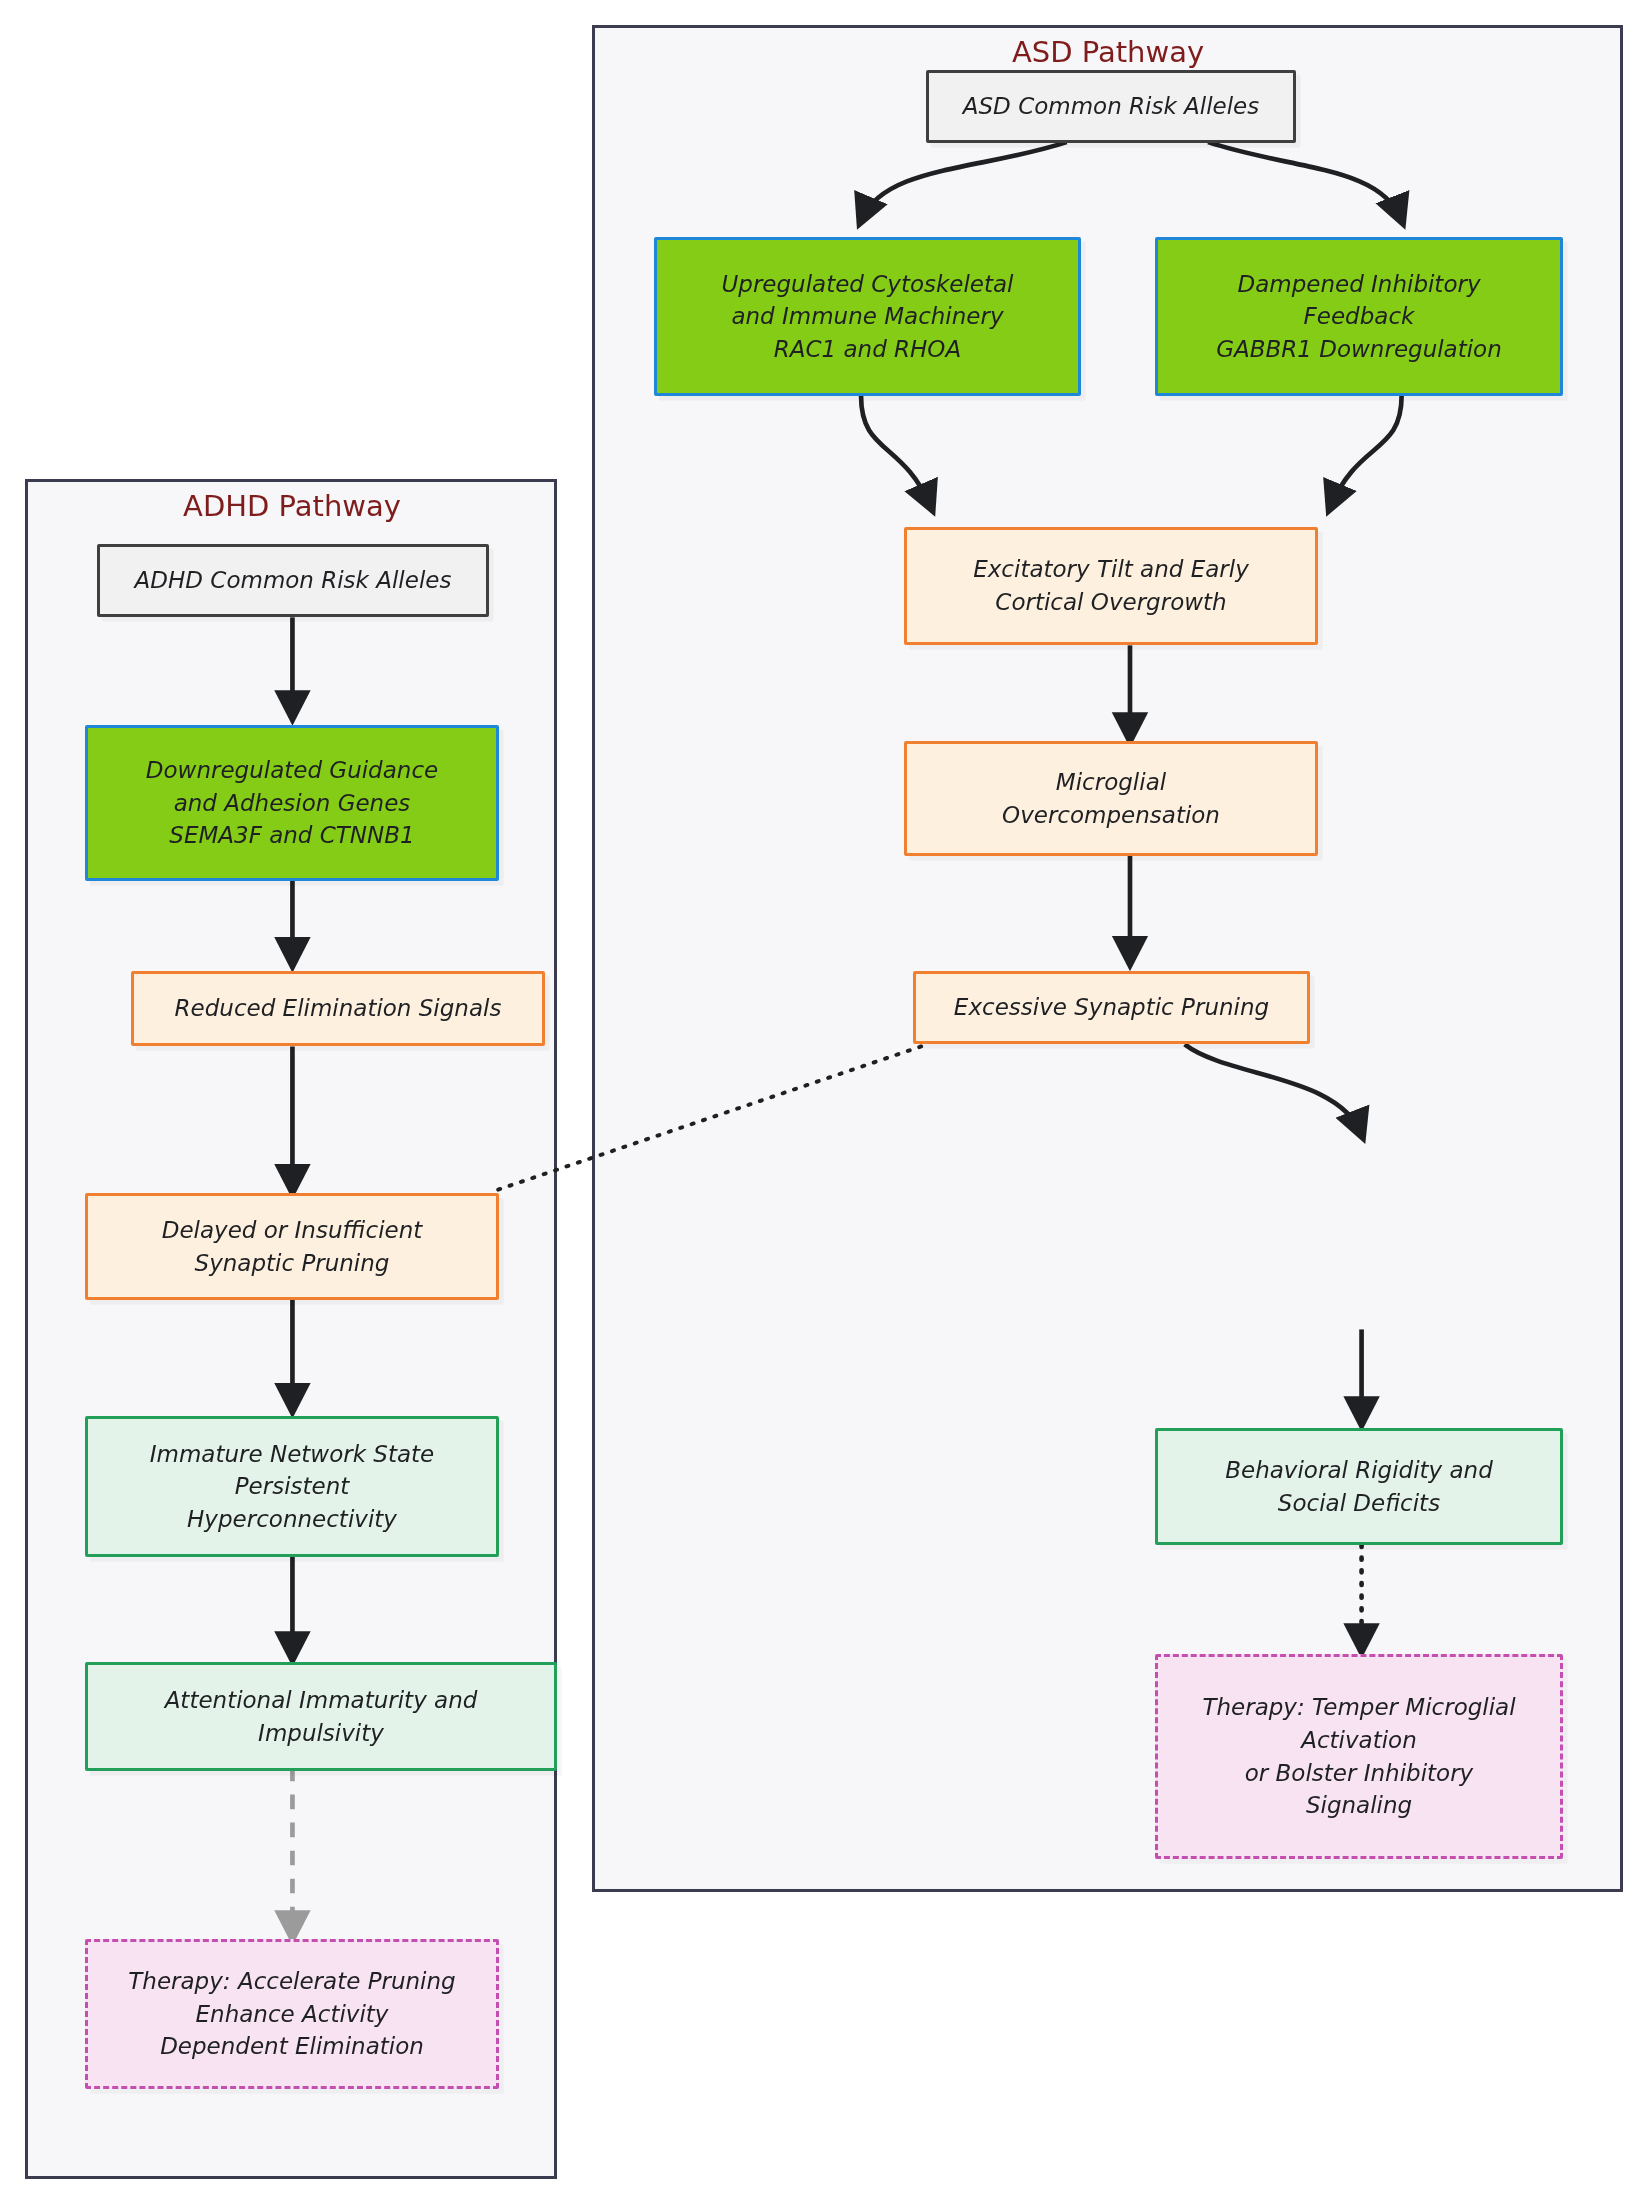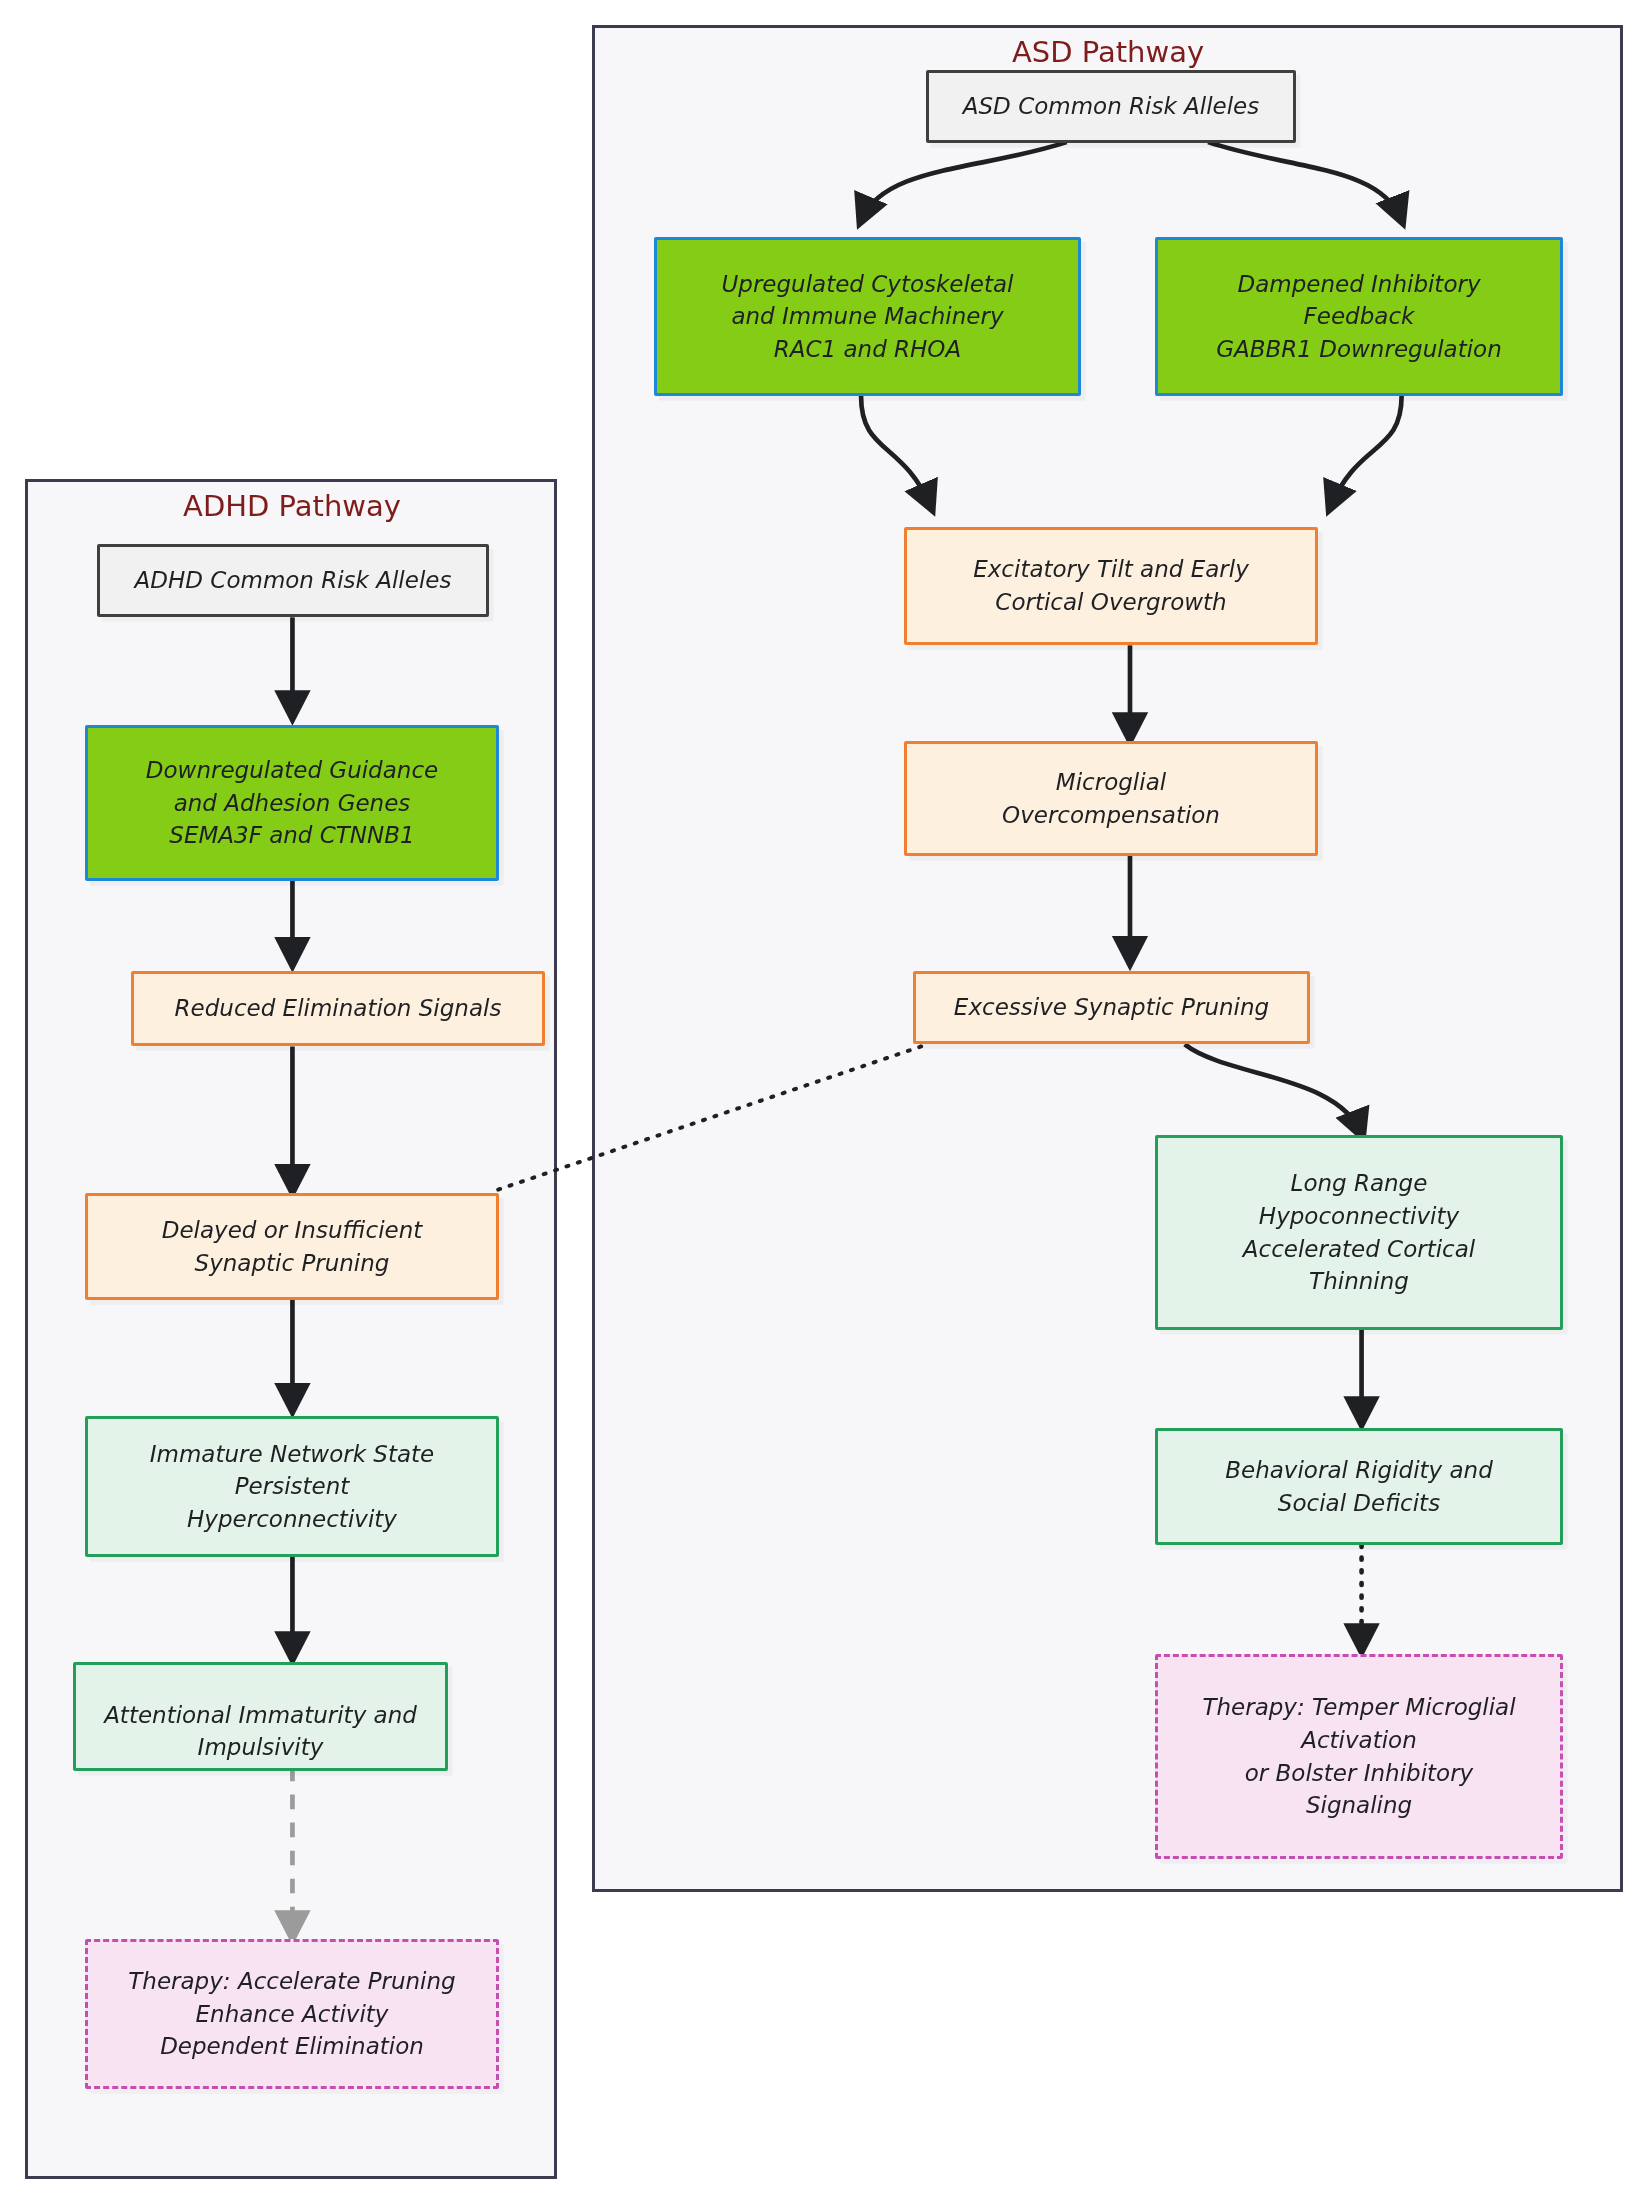--- a/index.html
+++ b/index.html
@@ -85,21 +85,21 @@
     <span>Immature Network State
 Persistent
 Hyperconnectivity</span>
   </div>
 
   <div class="node n-orange" style="left:85px;top:1193px;width:414px;height:107px;">
     <span>Delayed or Insufficient
 Synaptic Pruning</span>
   </div>
 
-  <div class="node n-green" style="left:73px;top:1662px;width:375px;height:109px;align-items:flex-end;">
+  <div class="node n-green" style="left:85px;top:1662px;width:472px;height:109px;">
     <span>Attentional Immaturity and
 Impulsivity</span>
   </div>
 
   <div class="node n-pink" style="left:85px;top:1939px;width:414px;height:150px;">
     <span>Therapy: Accelerate Pruning
 Enhance Activity
 Dependent Elimination</span>
   </div>
 
@@ -126,26 +126,20 @@
 
   <div class="node n-orange" style="left:904px;top:741px;width:414px;height:115px;">
     <span>Microglial
 Overcompensation</span>
   </div>
 
   <div class="node n-orange" style="left:913px;top:971px;width:397px;height:73px;">
     <span>Excessive Synaptic Pruning</span>
   </div>
 
-  <div class="node n-green" style="left:1155px;top:1135px;width:408px;height:195px;">
-    <span>Long Range
-Hypoconnectivity
-Accelerated Cortical
-Thinning</span>
-  </div>
 
   <div class="node n-green" style="left:1155px;top:1428px;width:408px;height:117px;">
     <span>Behavioral Rigidity and
 Social Deficits</span>
   </div>
 
   <div class="node n-pink" style="left:1155px;top:1654px;width:408px;height:205px;">
     <span>Therapy: Temper Microglial
 Activation
 or Bolster Inhibitory

